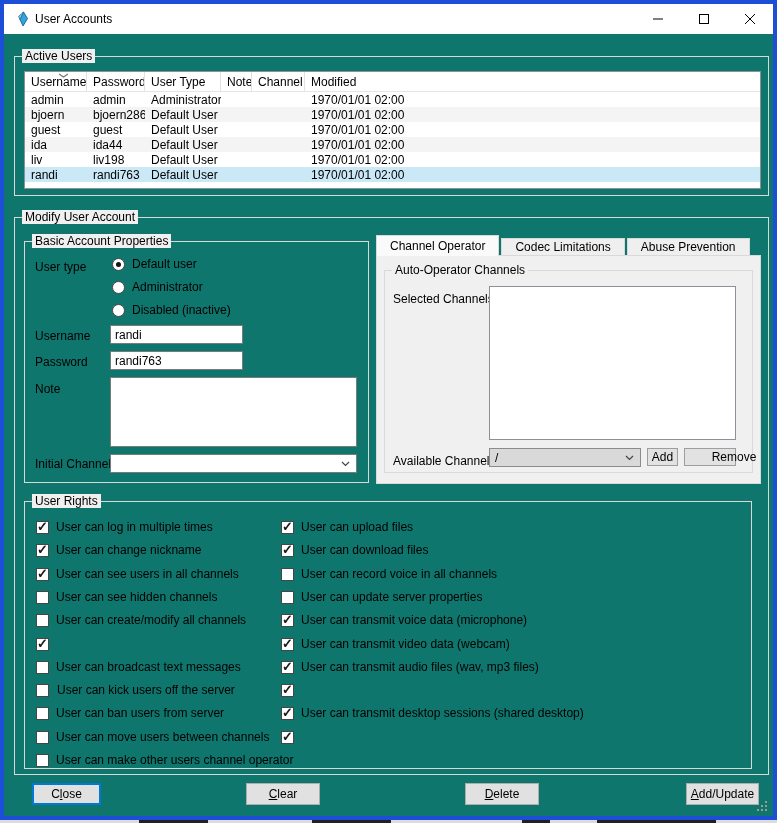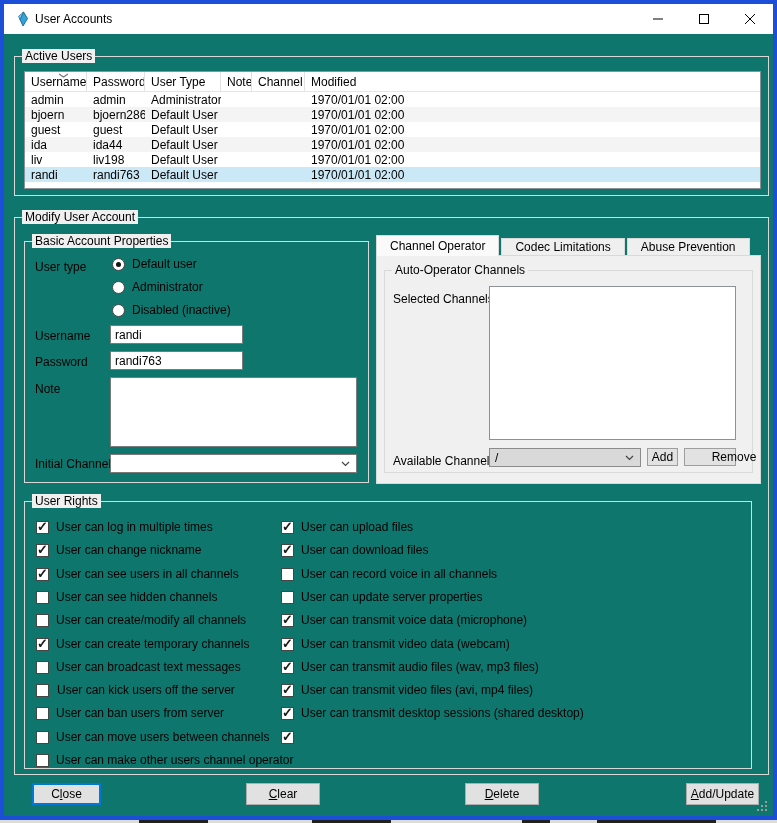--- a/index.html
+++ b/index.html
@@ -250,21 +250,20 @@
         <div class="cbrow" style="left: 32px; top: 585px;">
           <span class="cb"></span>
           <span class="rc-label">User can see hidden channels</span>
         </div>
         <div class="cbrow" style="left: 32px; top: 608px;">
           <span class="cb"></span>
           <span class="rc-label">User can create/modify all channels</span>
         </div>
         <div class="cbrow" style="left: 32px; top: 632px;">
           <span class="cb on"></span>
-          <span class="rc-label">User can create temporary channels</span>
         </div>
         <div class="cbrow" style="left: 32px; top: 655px;">
           <span class="cb"></span>
           <span class="rc-label">User can broadcast text messages</span>
         </div>
         <div class="cbrow" style="left: 32px; top: 678px; gap: 8px;">
           <span class="cb"></span>
           <span class="rc-label">User can kick users off the server</span>
         </div>
         <div class="cbrow" style="left: 32px; top: 701px;">
@@ -304,21 +303,20 @@
         <div class="cbrow" style="left: 277px; top: 632px;">
           <span class="cb on"></span>
           <span class="rc-label">User can transmit video data (webcam)</span>
         </div>
         <div class="cbrow" style="left: 277px; top: 655px;">
           <span class="cb on"></span>
           <span class="rc-label">User can transmit audio files (wav, mp3 files)</span>
         </div>
         <div class="cbrow" style="left: 277px; top: 678px;">
           <span class="cb on"></span>
-          <span class="rc-label">User can transmit video files (avi, mp4 files)</span>
         </div>
         <div class="cbrow" style="left: 277px; top: 701px;">
           <span class="cb on"></span>
           <span class="rc-label">User can transmit desktop sessions (shared desktop)</span>
         </div>
         <div class="cbrow" style="left: 277px; top: 725px;">
           <span class="cb on"></span>
         </div>
       </div>
 

